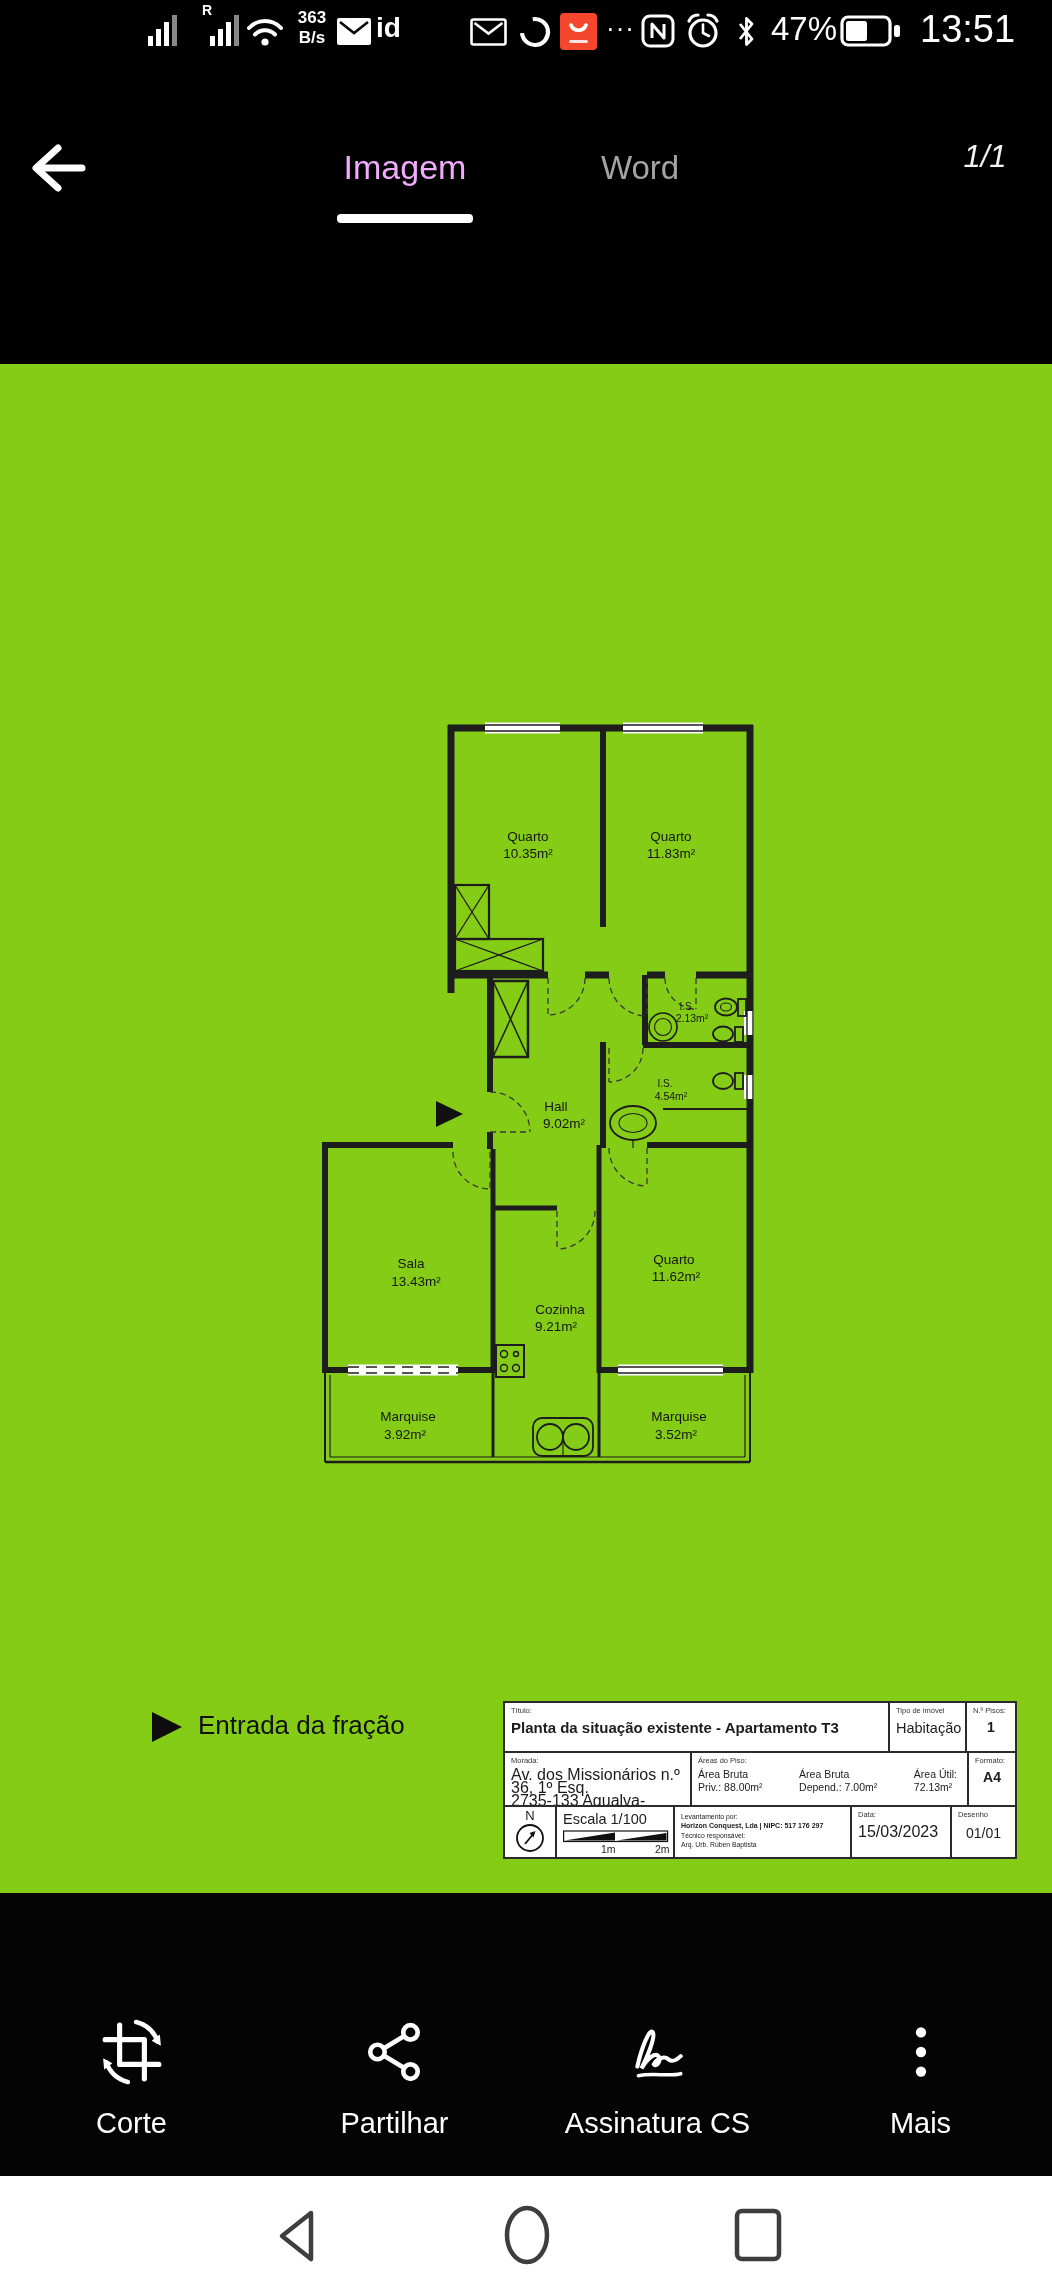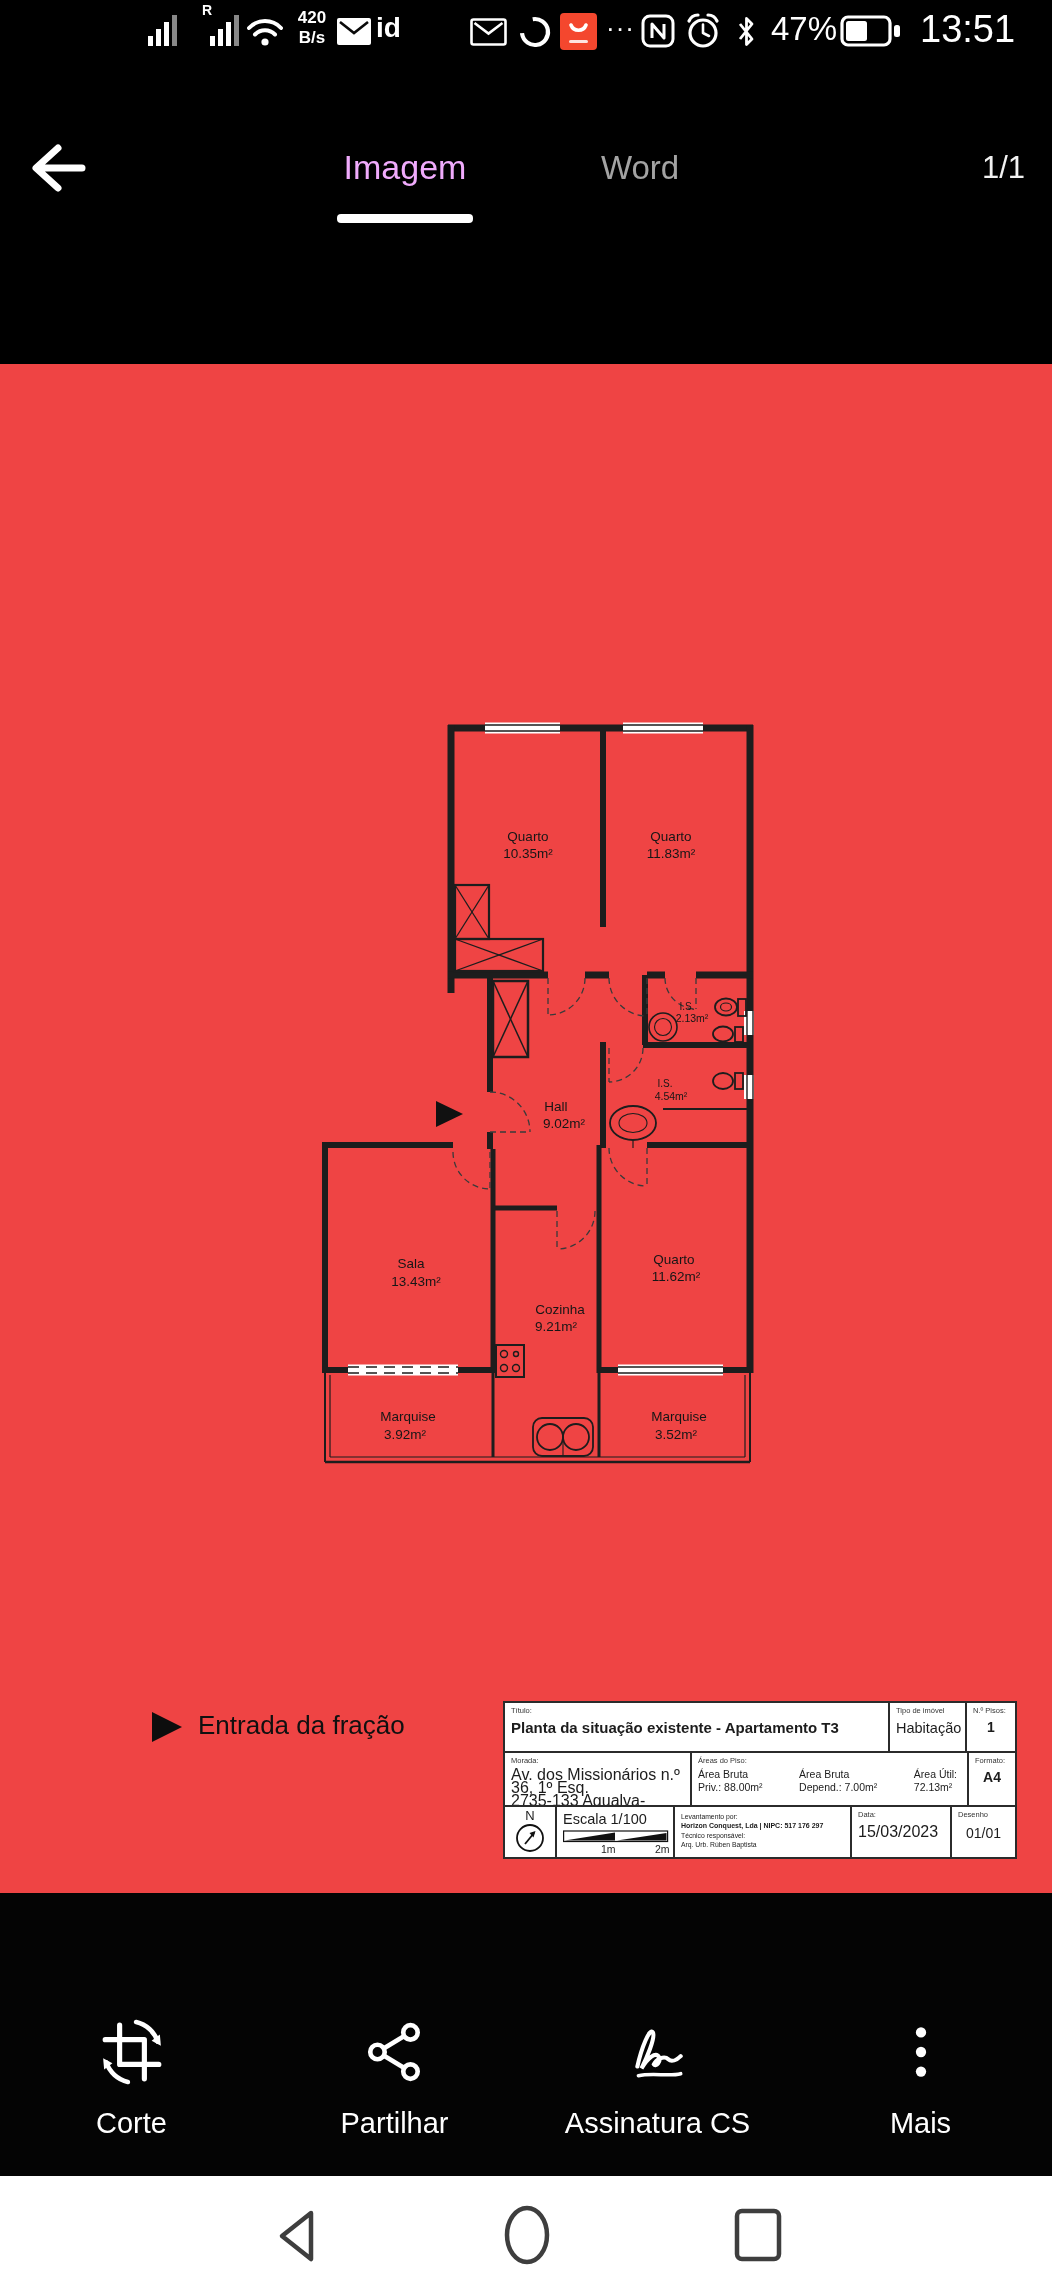--- a/index.html
+++ b/index.html
@@ -9,21 +9,21 @@
   
   .sb-text{position:absolute;color:#fff;}
   .netspeed{width:52px;text-align:center;font-size:17px;line-height:20px;font-weight:700;}
   
   .tab{position:absolute;text-align:center;}
   .tab-active{color:#f0abfc;font-size:34px;}
   .tab-inactive{color:#a3a3a3;font-size:33px;}
   .page-ind{position:absolute;color:#f2f2f2;font-size:31px;}
   .tab-underline{position:absolute;background:#fff;border-radius:4px;}
   
-  .doc{position:absolute;left:0;top:364px;width:1052px;height:1529px;background:#ef4444;}
+  .doc{position:absolute;left:0;top:364px;width:1052px;height:1529px;background:#84cc16;}
   .entrance-label{position:absolute;left:198px;top:1710px;font-size:26px;color:#101010;}
   
   .tblock{position:absolute;left:503px;top:1701px;width:514px;height:158px;
           border:2px solid #2b2b2b;box-sizing:border-box;display:flex;flex-direction:column;
           background:#fff;color:#1c1c1c;}
   .tb-row{display:flex;border-bottom:2px solid #2b2b2b;box-sizing:border-box;}
   .tb-row:last-child{border-bottom:none;}
   .tb-cell{border-right:2px solid #2b2b2b;box-sizing:border-box;padding:3px 6px;overflow:hidden;}
   .tb-cell:last-child{border-right:none;}
   .tb-label{font-size:7.5px;color:#333;line-height:9px;}
@@ -69,21 +69,21 @@
         <rect x="8" y="15" width="5" height="17" fill="#fff"></rect>
       <rect x="16" y="8" width="5" height="24" fill="#fff"></rect>
         <rect x="24" y="1" width="5" height="31" fill="#888"></rect>
     </svg>
     <svg class="abs" style="left:247px;top:15px" width="36" height="31" viewBox="0 0 36 31">
       <path d="M2,13 A22,22 0 0 1 34,13" stroke="#fff" stroke-width="4" fill="none" stroke-linecap="round"></path>
       <path d="M8,19.5 A14,14 0 0 1 28,19.5" stroke="#fff" stroke-width="4" fill="none" stroke-linecap="round"></path>
       <circle cx="18" cy="27" r="3.6" fill="#fff"></circle>
     </svg>
     <div class="sb-text netspeed" style="left:286px;top:8px;">
-      <div>420</div>
+      <div>363</div>
       <div>B/s</div>
     </div>
     <svg class="abs" style="left:337px;top:18px" width="34" height="27" viewBox="0 0 34 27">
       <rect x="0" y="0" width="34" height="27" rx="2" fill="#fff"></rect>
       <polyline points="3,4 17,15 31,4" stroke="#0a0a0a" stroke-width="2.6" fill="none"></polyline>
     </svg>
     <div class="sb-text" style="left:376px;top:12px;font-size:28px;font-weight:700;">id</div>
     <svg class="abs" style="left:470px;top:18px" width="37" height="28" viewBox="0 0 37 28">
       <rect x="1.5" y="1.5" width="34" height="25" rx="2" stroke="#fff" stroke-width="2.6" fill="none"></rect>
       <polyline points="4.5,5 18.5,15.5 32.5,5" stroke="#fff" stroke-width="2.6" fill="none"></polyline>
@@ -118,21 +118,21 @@
     </svg>
     <div class="sb-text" style="left:920px;top:8px;font-size:38px;">13:51</div>
   </div>
 
   <div class="abs" style="left:0;top:100px;width:1052px;height:180px;">
     <svg class="abs" style="left:22px;top:38px;cursor:pointer" width="66" height="60" viewBox="0 0 66 60">
       <path d="M60,30 H16 M36,10 L14,30 L36,50" stroke="#fff" stroke-width="7" fill="none" stroke-linecap="round" stroke-linejoin="round"></path>
     </svg>
     <div class="tab tab-active" style="left:330px;top:48px;width:150px;cursor:pointer;">Imagem</div>
     <div class="tab tab-inactive" style="left:575px;top:49px;width:130px;cursor:pointer;">Word</div>
-    <div class="page-ind" style="left:945px;top:50px;width:80px;text-align:right;">1/1</div>
+    <div class="page-ind" style="left:945px;top:39px;width:80px;text-align:center;font-style:italic;">1/1</div>
     <div class="tab-underline" style="left:337px;top:114px;width:136px;height:9px;"></div>
   </div>
 
   <div class="doc">
 
     <svg class="abs" style="left:313px;top:351px" width="445" height="755" viewBox="0 0 445 755">
       <g stroke="#1d1d1d" fill="none">
 
         <line x1="135" y1="13" x2="440" y2="13" stroke-width="7"></line>
         <rect x="172" y="7.5" width="75" height="11" fill="#fff" stroke="none"></rect>

